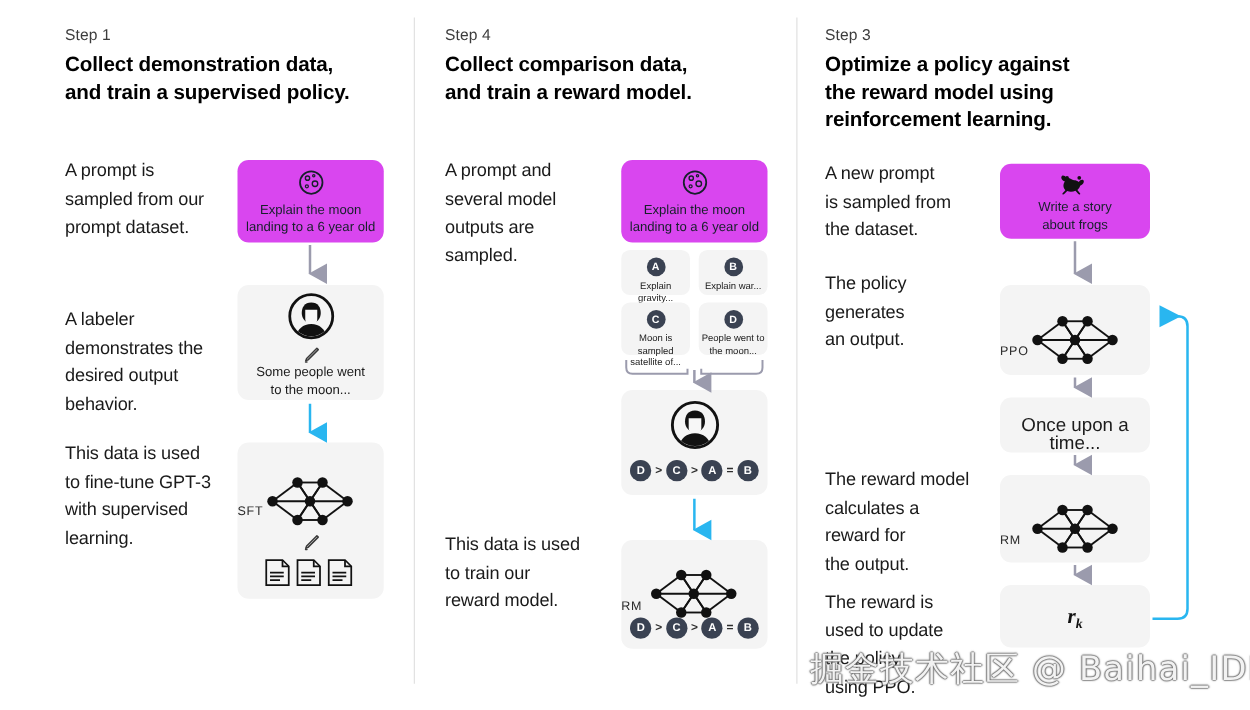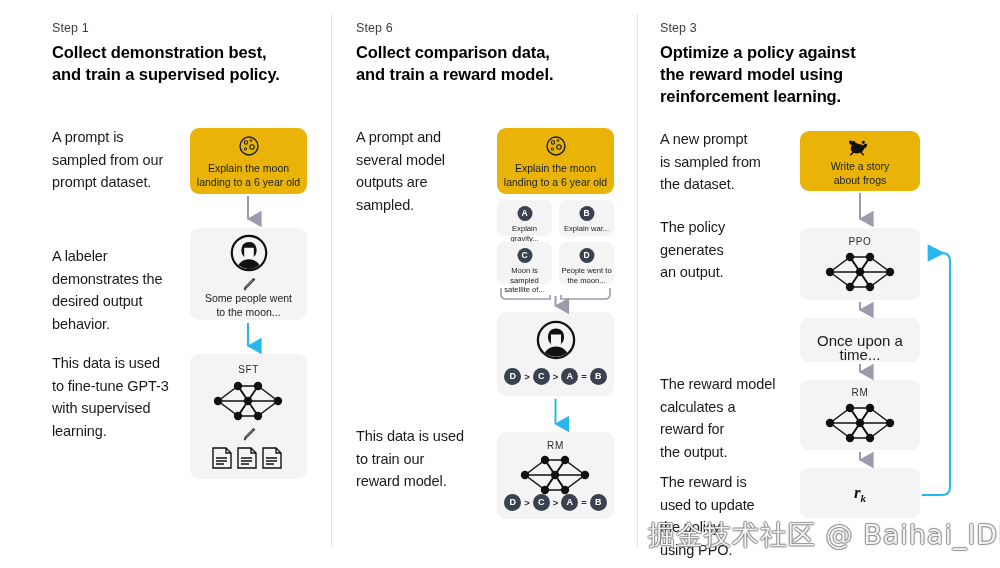--- a/index.html
+++ b/index.html
@@ -51,38 +51,39 @@
     color: #1a1a1a;
     letter-spacing: -.1px;
   }
 
   
   .box {
     position: absolute;
     border-radius: 9px;
     box-sizing: border-box;
   }
-  .box.blue  { background: #eab308; }
+  .box.blue  { background: #d946ef; }
   .box.gray  { background: #f4f4f4; }
 
   .box-text {
     position: absolute;
     left: 0; right: 0;
     text-align: center;
     font-size: 10.5px;
     line-height: 14px;
     color: #16202a;
   }
   .box-text.plain { color: #1b1b1b; font-size: 15px; }
   .net-label {
     position: absolute; left: 0; right: 0;
-    text-align: center;
+    text-align: left;
     font-size: 10px;
     color: #2b2b2b;
     letter-spacing: .6px;
+    margin-top: 40px;
   }
   .rk {
     position: absolute; left: 0; right: 0;
     text-align: center;
     font-family: "Liberation Serif", serif;
     font-style: italic;
     font-size: 17px;
     color: #111;
   }
   .rk sub { font-size: 11px; font-style: italic; }
@@ -158,21 +159,21 @@
 <body>
 
 <div class="board">
 
   <div class="divider" id="div1"></div>
   <div class="divider" id="div2"></div>
 
   <div class="column" id="col1">
 
     <div class="step-label" style="left:52px; top:21px;">Step 1</div>
-    <div class="step-title" style="left:52px; top:41px; width:260px; white-space:pre-line;">Collect demonstration best,
+    <div class="step-title" style="left:52px; top:41px; width:260px; white-space:pre-line;">Collect demonstration data,
 and train a supervised policy.</div>
 
     <div class="caption" style="left:52px; top:126px; width:150px; white-space:pre-line;">A prompt is
 sampled from our
 prompt dataset.</div>
     <div class="caption" style="left:52px; top:245px; width:160px; white-space:pre-line;">A labeler
 demonstrates the
 desired output
 behavior.</div>
     <div class="caption" style="left:52px; top:352px; width:165px; white-space:pre-line;">This data is used
@@ -269,21 +270,21 @@
           <path d="M0.4 0.6 L4.5 8 L8.6 0.6 Z" fill="#29b6f0"></path>
         </marker>
       </defs>
       <line x1="248" y1="196" x2="248" y2="219" stroke="#9b9bad" stroke-width="2" marker-end="url(#ahg1)"></line>
       <line x1="248" y1="323" x2="248" y2="346" stroke="#29b6f0" stroke-width="2" marker-end="url(#ahb1)"></line>
     </svg>
   </div>
 
   <div class="column" id="col2">
 
-    <div class="step-label" style="left:24px; top:21px;">Step 6</div>
+    <div class="step-label" style="left:24px; top:21px;">Step 4</div>
     <div class="step-title" style="left:24px; top:41px; width:270px; white-space:pre-line;">Collect comparison data,
 and train a reward model.</div>
 
     <div class="caption" style="left:24px; top:126px; width:140px; white-space:pre-line;">A prompt and
 several model
 outputs are
 sampled.</div>
     <div class="caption" style="left:24px; top:425px; width:150px; white-space:pre-line;">This data is used
 to train our
 reward model.</div>

